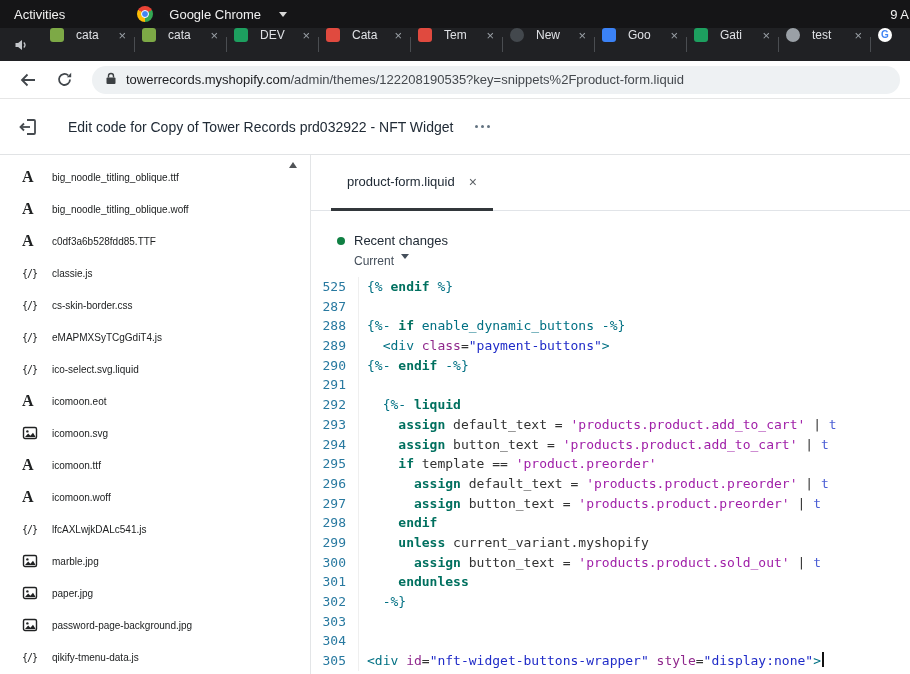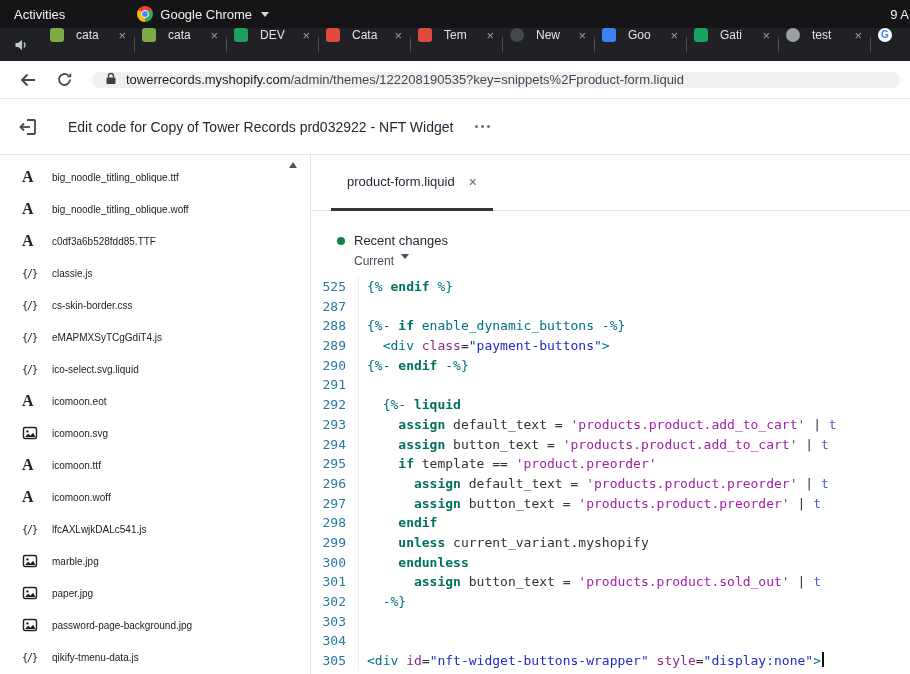--- a/index.html
+++ b/index.html
@@ -4,21 +4,21 @@
 <style>
   * { box-sizing: border-box; }
   html,body { margin:0; padding:0; background:#e9e9e9; }
   body { font-family:"Liberation Sans", sans-serif; }
   #screen { position:relative; width:910px; height:674px; background:#fff; overflow:hidden; }
 
   
   .sysbar { position:absolute; top:0; left:0; right:0; height:28px; background:#151517; color:#f1f1f1;
             display:flex; align-items:center; font-size:13px; }
   .activities { padding:0 14px; height:100%; display:flex; align-items:center; cursor:default; }
-  .appmenu { display:flex; align-items:center; gap:7px; margin-left:58px; }
+  .appmenu { display:flex; align-items:center; gap:16px; margin-left:58px; }
   .chrome-ic { position:relative; width:16px; height:16px; border-radius:50%;
                background:conic-gradient(from -60deg, #ea4335 0 120deg, #34a853 120deg 240deg, #fbbc05 240deg 360deg); }
   .chrome-ic span { position:absolute; left:4px; top:4px; width:8px; height:8px; border-radius:50%;
                     background:#4285f4; border:1.5px solid #fff; }
   .tri-down-w { width:0; height:0; border-left:4px solid transparent; border-right:4px solid transparent;
                 border-top:5px solid #d8d8d8; margin-left:2px; }
   .sys-right { margin-left:auto; padding-right:1px; white-space:nowrap; }
 
   
   .tabstrip { position:absolute; top:28px; left:0; right:0; height:33px; background:#202124;
@@ -30,21 +30,21 @@
   .btab + .btab::before { content:""; position:absolute; left:0; top:9px; bottom:9px; width:1px; background:#4a4d51; }
   .fav { width:14px; height:14px; flex:0 0 auto; display:flex; align-items:center; justify-content:center;
          font-size:10px; font-weight:bold; line-height:1; }
   .btab .lbl { flex:1; overflow:hidden; white-space:nowrap; }
   .btab .cls { color:#9aa0a6; font-size:13px; }
 
   
   .toolbar { position:absolute; top:61px; left:0; right:0; height:38px; background:#fff;
              border-bottom:1px solid #e6e6e6; display:flex; align-items:center; padding:0 10px; }
   .nav-ic { width:30px; height:30px; display:flex; align-items:center; justify-content:center; margin:0 3px; }
-  .urlpill { flex:1; height:16px; background:#eef1f3; border-radius:14px; display:flex; align-items:center;
+  .urlpill { flex:1; height:28px; background:#eef1f3; border-radius:14px; display:flex; align-items:center;
              padding:0 13px; margin-left:10px; min-width:0; }
   .url-txt { font-size:13px; white-space:nowrap; overflow:hidden; margin-left:9px; }
   .url-domain { color:#202124; }
   .url-path { color:#44484d; }
 
   
   .appheader { position:absolute; top:99px; left:0; right:0; height:56px; background:#fff;
                border-bottom:1px solid #e1e3e5; display:flex; align-items:center; }
   .exit-btn { margin-left:18px; display:flex; align-items:center; }
   .page-title { margin-left:30px; font-size:14px; color:#212b36; }
@@ -350,22 +350,22 @@
           <div class="code-line"><span class="c-tag">{%- </span><span class="c-kw">endif</span><span class="c-tag"> -%}</span></div>
           <div class="code-line"></div>
           <div class="code-line"><span class="c-pl">  </span><span class="c-tag">{%- </span><span class="c-kw">liquid</span></div>
           <div class="code-line"><span class="c-pl">    </span><span class="c-kw">assign</span><span class="c-pl"> default_text = </span><span class="c-s1">'products.product.add_to_cart'</span><span class="c-pl"> | </span><span class="c-fil">t</span></div>
           <div class="code-line"><span class="c-pl">    </span><span class="c-kw">assign</span><span class="c-pl"> button_text = </span><span class="c-s1">'products.product.add_to_cart'</span><span class="c-pl"> | </span><span class="c-fil">t</span></div>
           <div class="code-line"><span class="c-pl">    </span><span class="c-kw">if</span><span class="c-pl"> template == </span><span class="c-s1">'product.preorder'</span></div>
           <div class="code-line"><span class="c-pl">      </span><span class="c-kw">assign</span><span class="c-pl"> default_text = </span><span class="c-s1">'products.product.preorder'</span><span class="c-pl"> | </span><span class="c-fil">t</span></div>
           <div class="code-line"><span class="c-pl">      </span><span class="c-kw">assign</span><span class="c-pl"> button_text = </span><span class="c-s1">'products.product.preorder'</span><span class="c-pl"> | </span><span class="c-fil">t</span></div>
           <div class="code-line"><span class="c-pl">    </span><span class="c-kw">endif</span></div>
           <div class="code-line"><span class="c-pl">    </span><span class="c-kw">unless</span><span class="c-pl"> current_variant.myshopify</span></div>
+          <div class="code-line"><span class="c-pl">      </span><span class="c-kw">assign</span><span class="c-pl"> button_text = </span><span class="c-s1">'products.product.sold_out'</span><span class="c-pl"> | </span><span class="c-fil">t</span></div>
           <div class="code-line"><span class="c-pl">    </span><span class="c-kw">endunless</span></div>
-          <div class="code-line"><span class="c-pl">      </span><span class="c-kw">assign</span><span class="c-pl"> button_text = </span><span class="c-s1">'products.product.sold_out'</span><span class="c-pl"> | </span><span class="c-fil">t</span></div>
           <div class="code-line"><span class="c-pl">  </span><span class="c-tag">-%}</span></div>
           <div class="code-line"></div>
           <div class="code-line"></div>
           <div class="code-line"><span class="c-tag">&lt;div</span><span class="c-pl"> </span><span class="c-attr">id</span><span class="c-pl">=</span><span class="c-s2">"nft-widget-buttons-wrapper"</span><span class="c-pl"> </span><span class="c-attr">style</span><span class="c-pl">=</span><span class="c-s2">"display:none"</span><span class="c-tag">&gt;</span><span class="caret-bar"></span></div>
         </div>
     </div>
   </div>
 
 </div>
 

